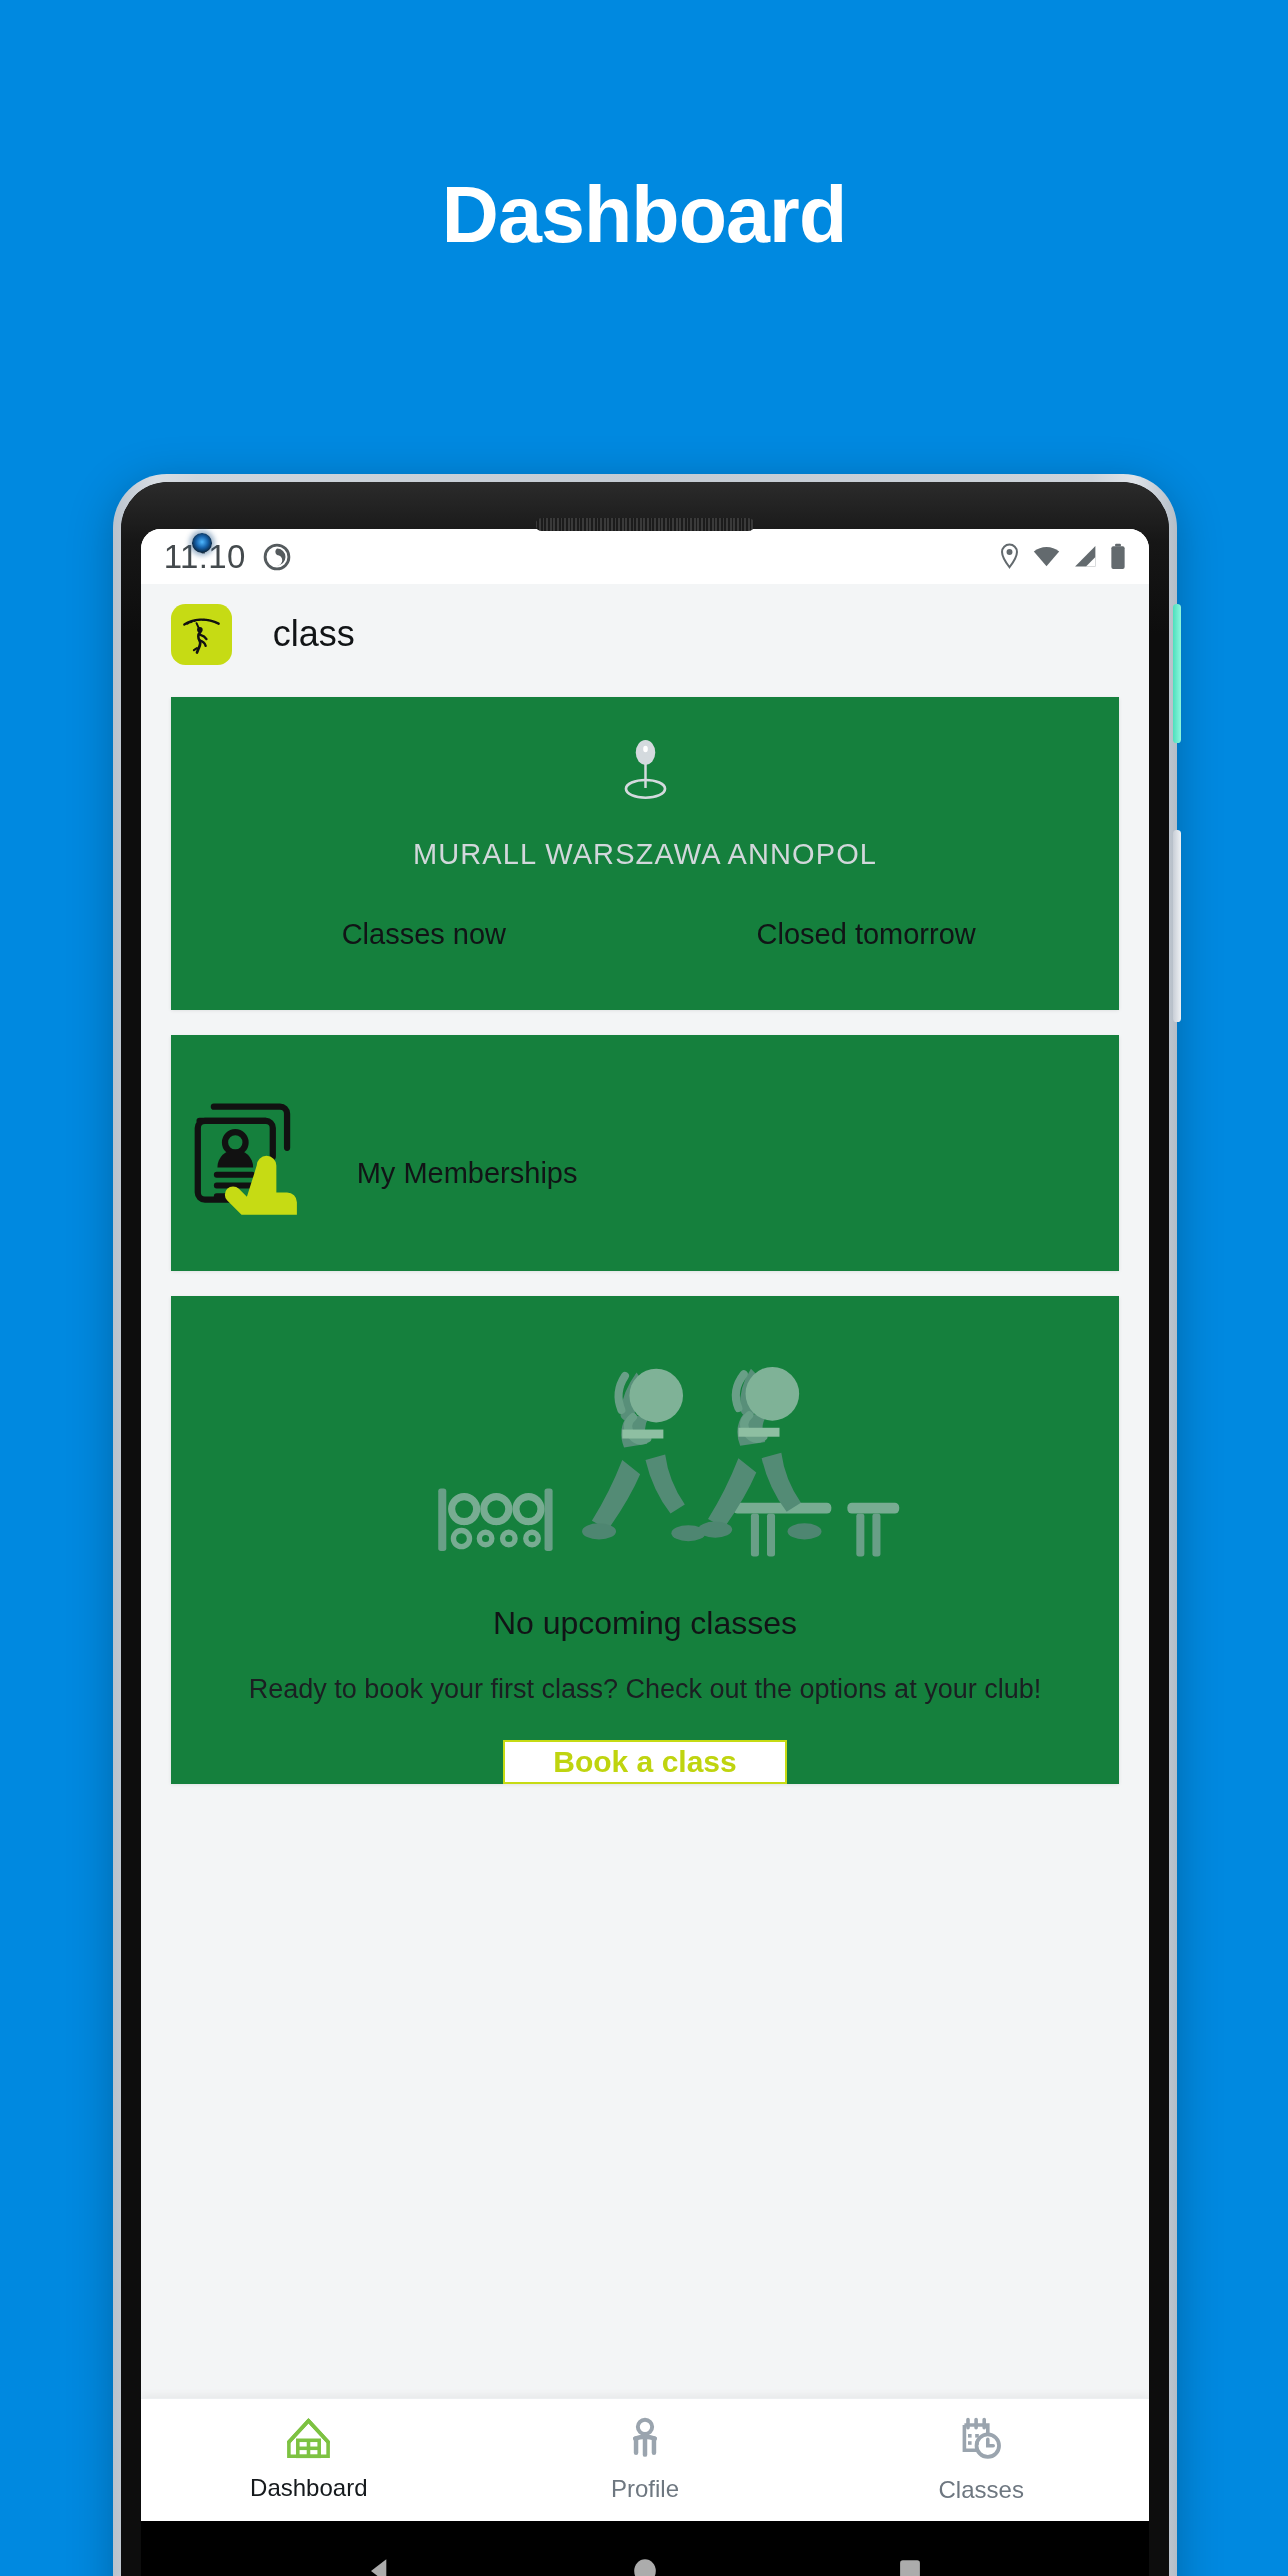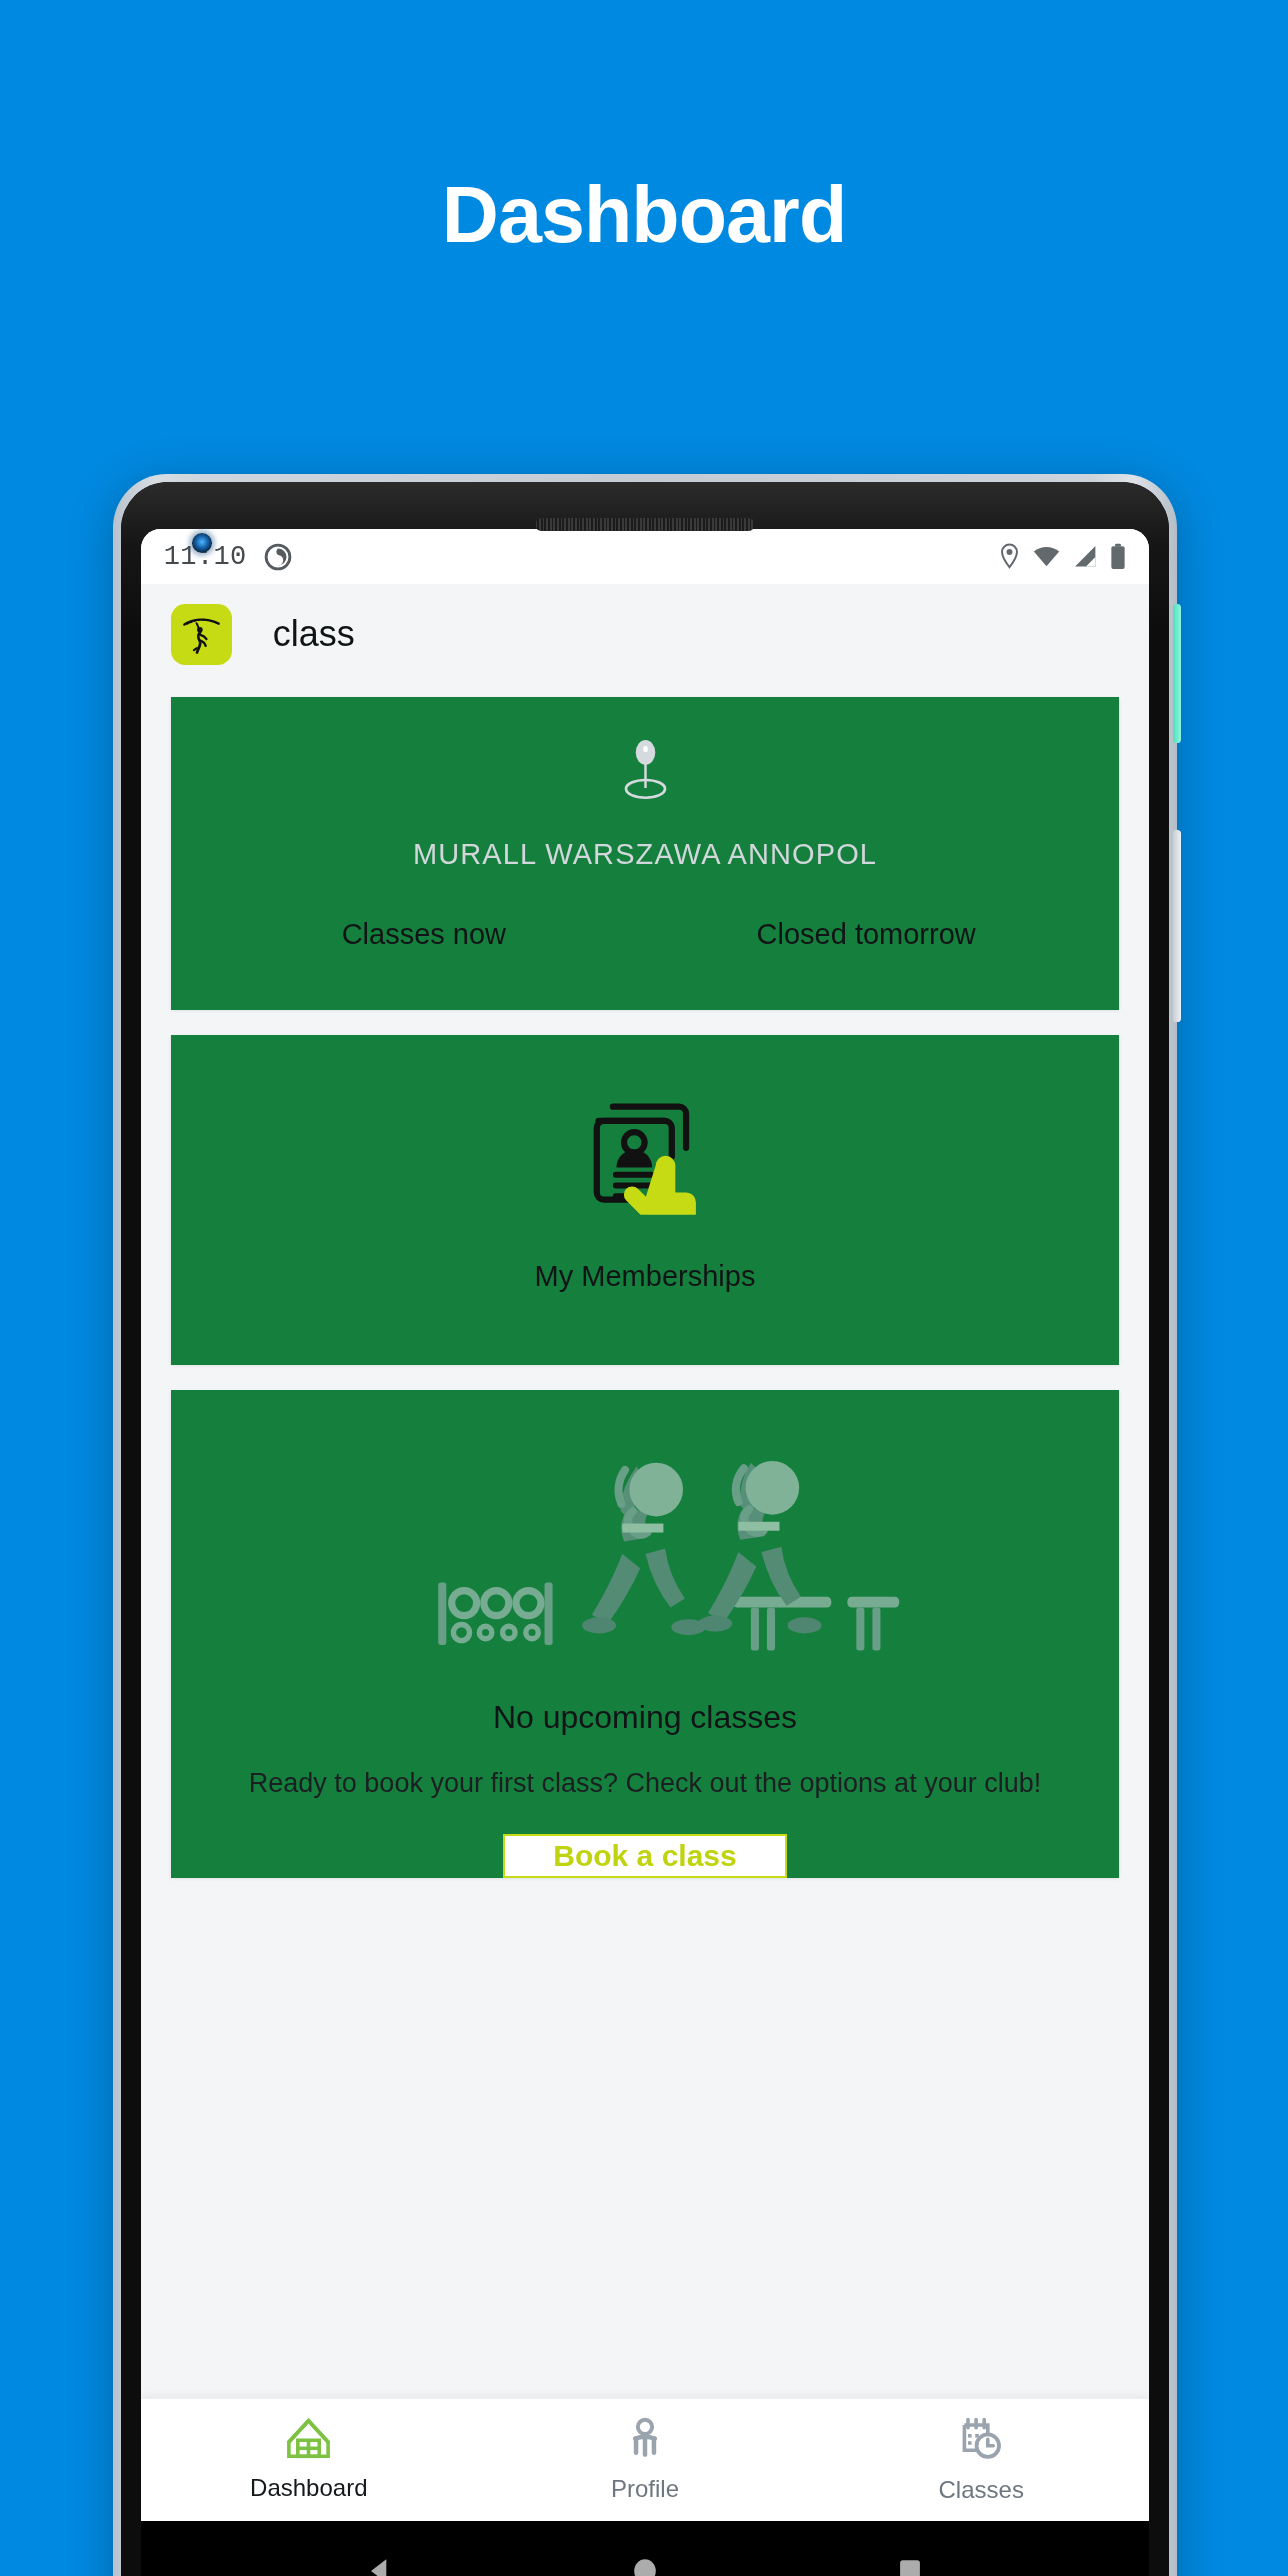--- a/index.html
+++ b/index.html
@@ -114,24 +114,23 @@
   
   .statusbar {
     height: 55px;
     background: #ffffff;
     display: flex;
     align-items: center;
     padding: 0 23px 0 23px;
     flex: 0 0 auto;
   }
   .sb-time {
-    font-size: 27px;
+    font-size: 33px;
     color: #444a4d;
     letter-spacing: 0.4px;
-    font-family: Liberation Mono, monospace;
   }
   .sb-dnd { margin-left: 16px; display:flex; align-items:center; }
   .sb-right { margin-left: auto; display: flex; align-items: center; gap: 12.5px; }
 
   
   .appbar {
     height: 100px;
     background: #F3F5F6;
     display: flex;
     align-items: center;
@@ -185,24 +184,25 @@
   }
   .hours-cell {
     flex: 1 1 50%;
     text-align: center;
     font-size: 29px;
     color: #111416;
   }
 
   
   .card-membership {
-    padding: 52px 0 72px 0;
-    display: flex;
-    flex-direction: column;
-    align-items: center;
+    padding: 52px 0 47px 0;
+    display: flex;
+    flex-direction: row;
+    align-items: center;
+    gap: 36px;
   }
   .membership-label {
     margin-top: 36px;
     font-size: 29px;
     color: #111416;
   }
 
   
   .card-classes { padding: 21.5px 0 0 0; overflow: hidden; }
   .illus-wrap {

